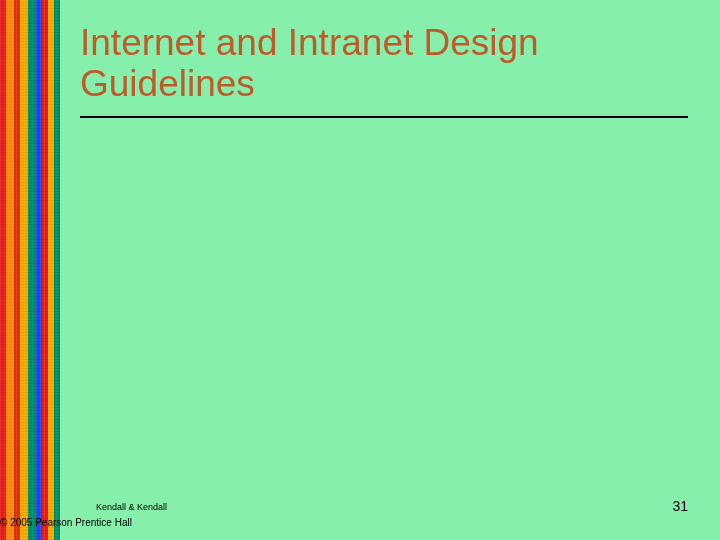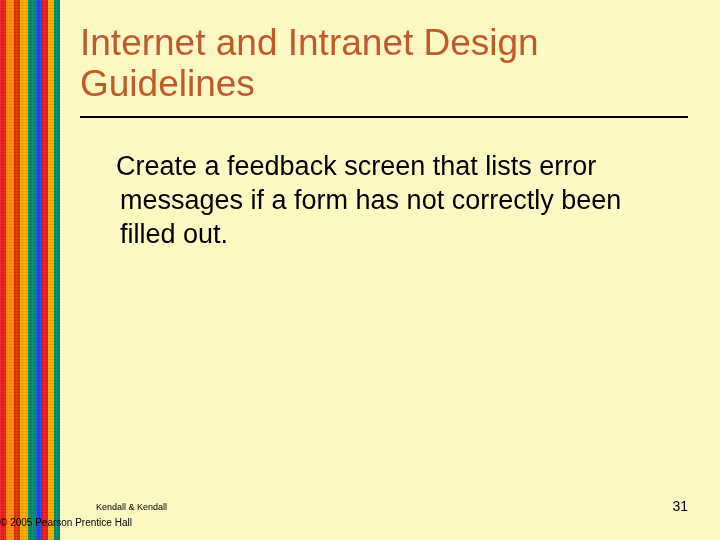--- a/index.html
+++ b/index.html
@@ -6,21 +6,21 @@
   html, body { width: 720px; height: 540px; overflow: hidden; }
   body {
     font-family: Verdana, Geneva, sans-serif;
     background: #ffffff;
     position: relative;
   }
   .slide {
     width: 720px;
     height: 540px;
     position: relative;
-    background: #fef9c3;
+    background: #86efac;
   }
   .side-stripe {
     position: absolute;
     top: 0;
     left: 0;
     width: 60px;
     height: 540px;
     background: linear-gradient(90deg,
       #d02a2a 0px, #d02a2a 6px,
       #f08b28 6px, #f08b28 14px,
@@ -99,18 +99,17 @@
 </head>
 <body>
 
 <div class="slide">
   <div class="side-stripe"></div>
 
   <h1 class="title">Internet and Intranet Design Guidelines</h1>
 
   <div class="rule"></div>
 
-  <p class="body-text">Create a feedback screen that lists error messages if a form has not correctly been filled out.</p>
 
   <div class="footer-left">Kendall &amp; Kendall</div>
   <div class="footer-center">© 2005 Pearson Prentice Hall</div>
   <div class="footer-right">31</div>
 </div>
 
 </body></html>

